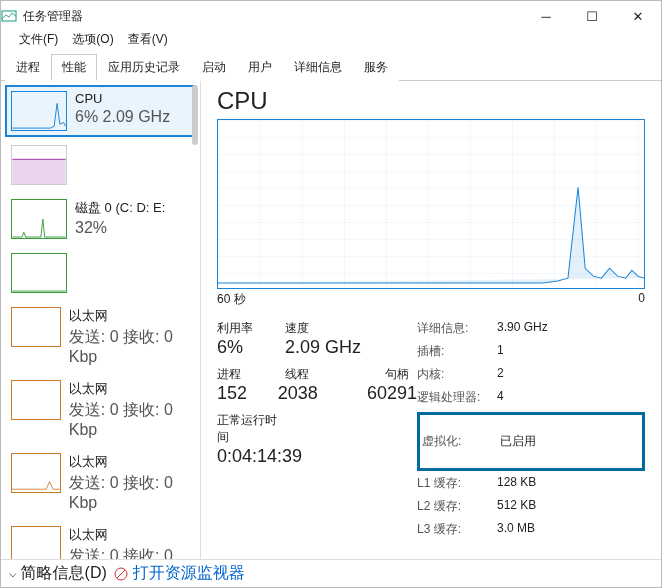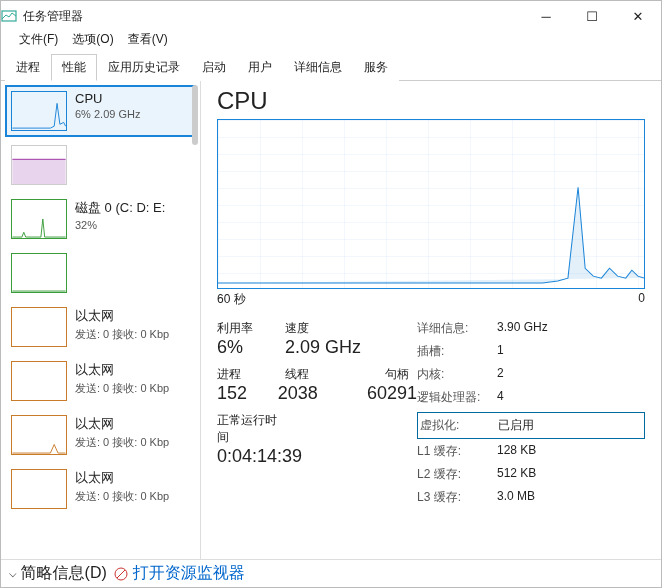--- a/index.html
+++ b/index.html
@@ -15,21 +15,21 @@
 .tab{padding:4px 10px;border:1px solid transparent;font-size:12px;position:relative;top:1px;background:#fff}
 .tab.active{border:1px solid #ccc;border-bottom:1px solid #fff}
 .content{display:flex;height:480px}
 .sidebar{width:200px;border-right:1px solid #ddd;overflow-y:auto;padding:4px;position:relative}
 .sidebar::after{content:"";position:absolute;right:2px;top:4px;width:6px;height:60px;background:#ccc;border-radius:3px}
 .sideitem{display:flex;padding:4px;border:2px solid transparent;margin-bottom:2px;cursor:default}
 .sideitem.selected{border:2px solid #1a84d8;background:#eaf4fc}
 .thumb{width:56px;height:40px;border:1px solid #ccc;margin-right:8px;position:relative;overflow:hidden}
 .thumb svg{width:100%;height:100%}
 .siteminfo .name{font-size:13px;margin-bottom:2px}
-.siteminfo .val{font-size:11px;color:#555}
+.siteminfo .val{font-size:16px;color:#555}
 .main{flex:1;padding:6px 16px;overflow:hidden}
 .mh{display:flex;align-items:baseline;margin-bottom:4px}
 .mh .big{font-size:24px;font-weight:400;margin-right:20px}
 .mh .model{font-size:13px;color:#555}
 .chartlabels{display:flex;justify-content:space-between;font-size:11px;color:#666;margin-bottom:2px}
 .chart{height:170px;border:1px solid #1a84d8;position:relative;background:linear-gradient(to right,rgba(26,132,216,.06)1px,transparent 1px)0 0/42px 100%,linear-gradient(to bottom,rgba(26,132,216,.06)1px,transparent 1px)0 0/100% 17px}
 .chart svg{width:100%;height:100%;position:absolute}
 .xaxis{display:flex;justify-content:space-between;font-size:11px;color:#666;margin-top:2px}
 .stats{display:flex;margin-top:12px}
 .lstats{width:200px}
@@ -38,21 +38,21 @@
 .llabels span:first-child{width:68px}
 .llabels span:nth-child(2){width:100px}
 .lvals{display:flex}
 .lvals span{font-size:18px}
 .lvals span:first-child{width:68px}
 .lvals span:nth-child(2){width:100px}
 .rstats{flex:1}
 .rrow{display:flex;font-size:12px;margin-bottom:6px}
 .rrow .lbl{width:80px;color:#555}
 .rrow .vl{color:#222}
-.hl{border:1px solid #0369a1;padding:4px 2px;display:flex}
+.hl{border:3px solid #0369a1;padding:18px 2px;display:flex}
 .hl .lbl{width:78px;color:#555}
 .footer{position:absolute;bottom:0;left:0;right:0;height:28px;border-top:1px solid #ddd;display:flex;align-items:center;padding-left:8px;background:#fff}
 .footer .chev{font-size:10px;margin-right:4px}
 .footer .txt{font-size:16px;margin-right:6px}
 .footer .icon{width:16px;height:16px;margin-right:4px}
 .footer .link{color:#0066cc;font-size:16px}
 </style>
 </head>
 <body>
 

